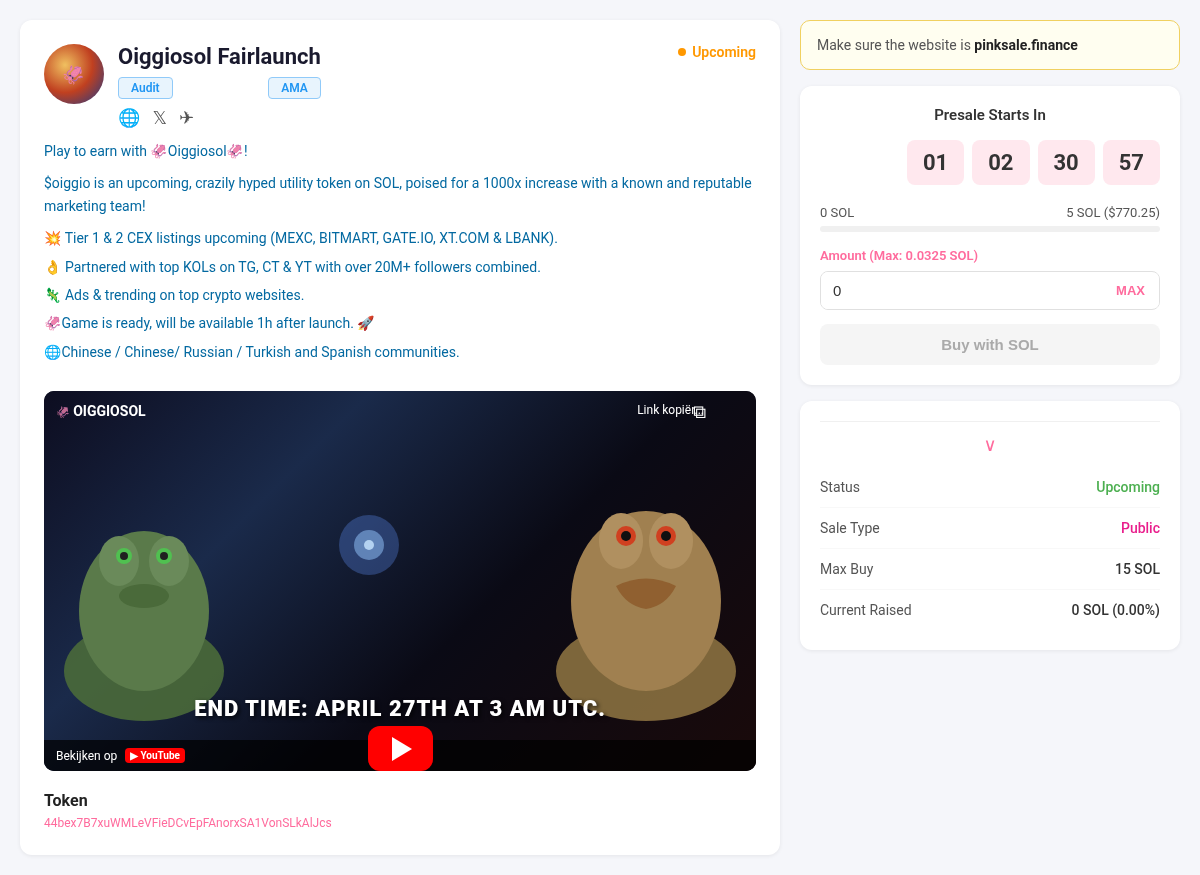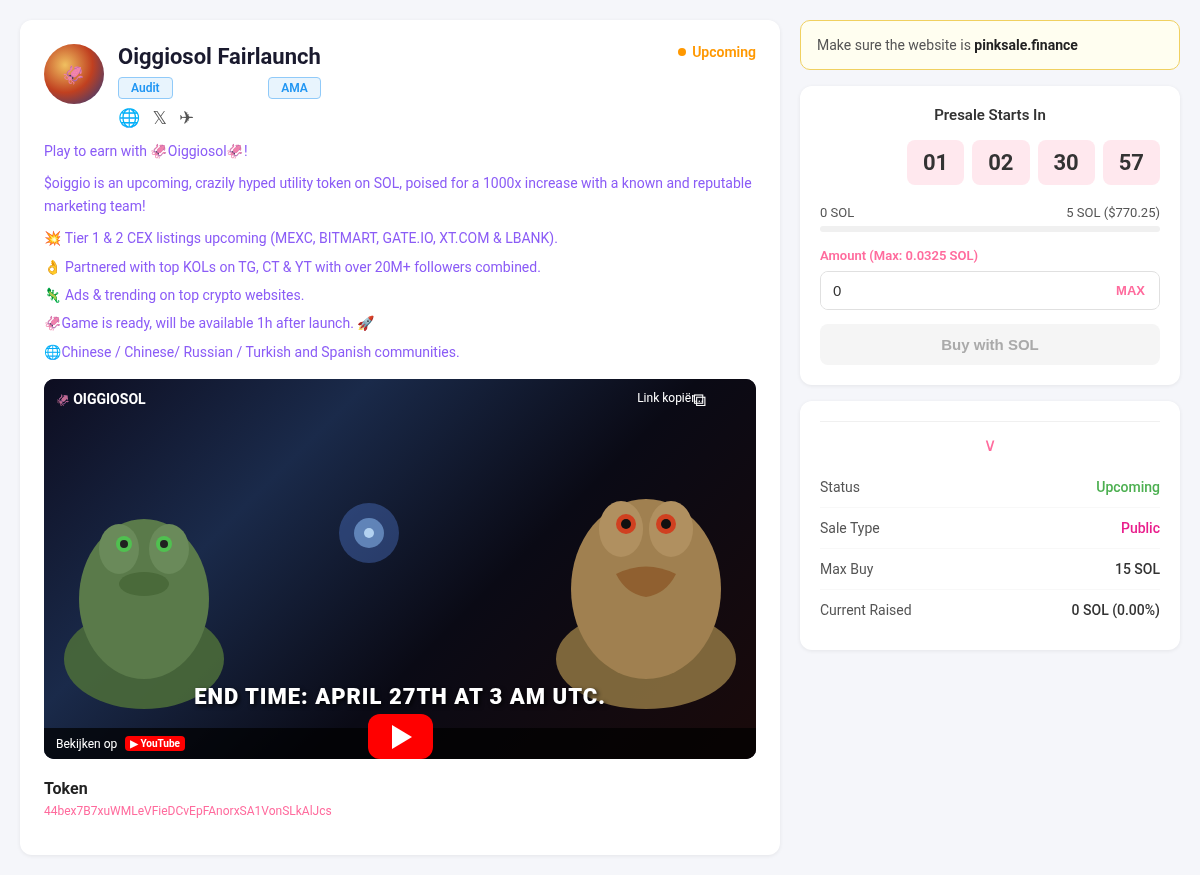--- a/index.html
+++ b/index.html
@@ -111,23 +111,23 @@
       font-size: 14px;
     }
     .status-dot {
       width: 8px;
       height: 8px;
       border-radius: 50%;
       background: #ff9800;
     }
     
     .description-section {
-      margin-bottom: 16px;
+      margin-bottom: 28px;
       line-height: 1.6;
-      color: #8b5cf6;
+      color: #0369a1;
     }
     .description-section p {
       margin-bottom: 10px;
     }
     .description-section ul {
       list-style: none;
       padding: 0;
     }
     .description-section ul li {
       margin-bottom: 6px;

